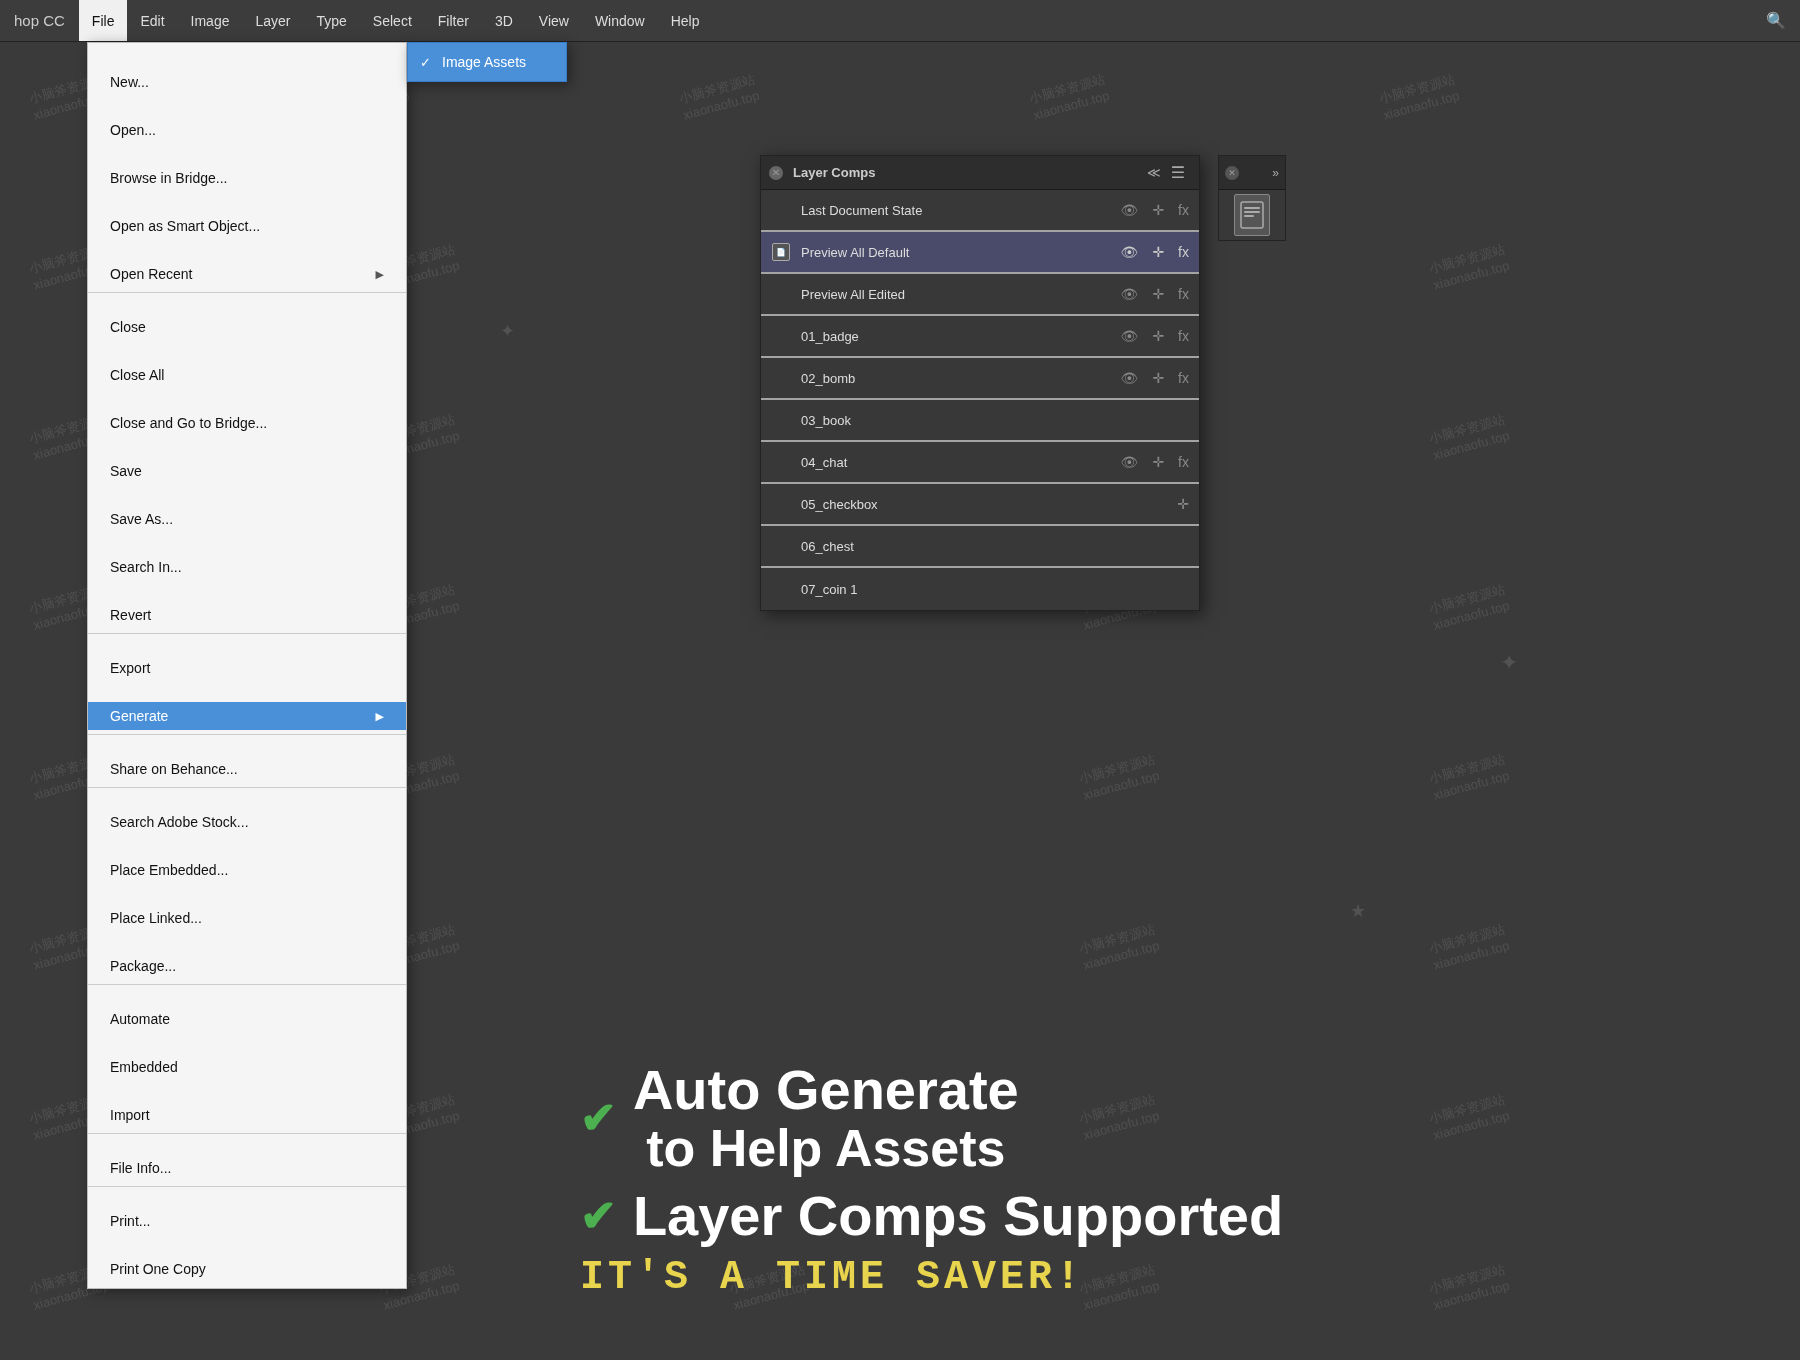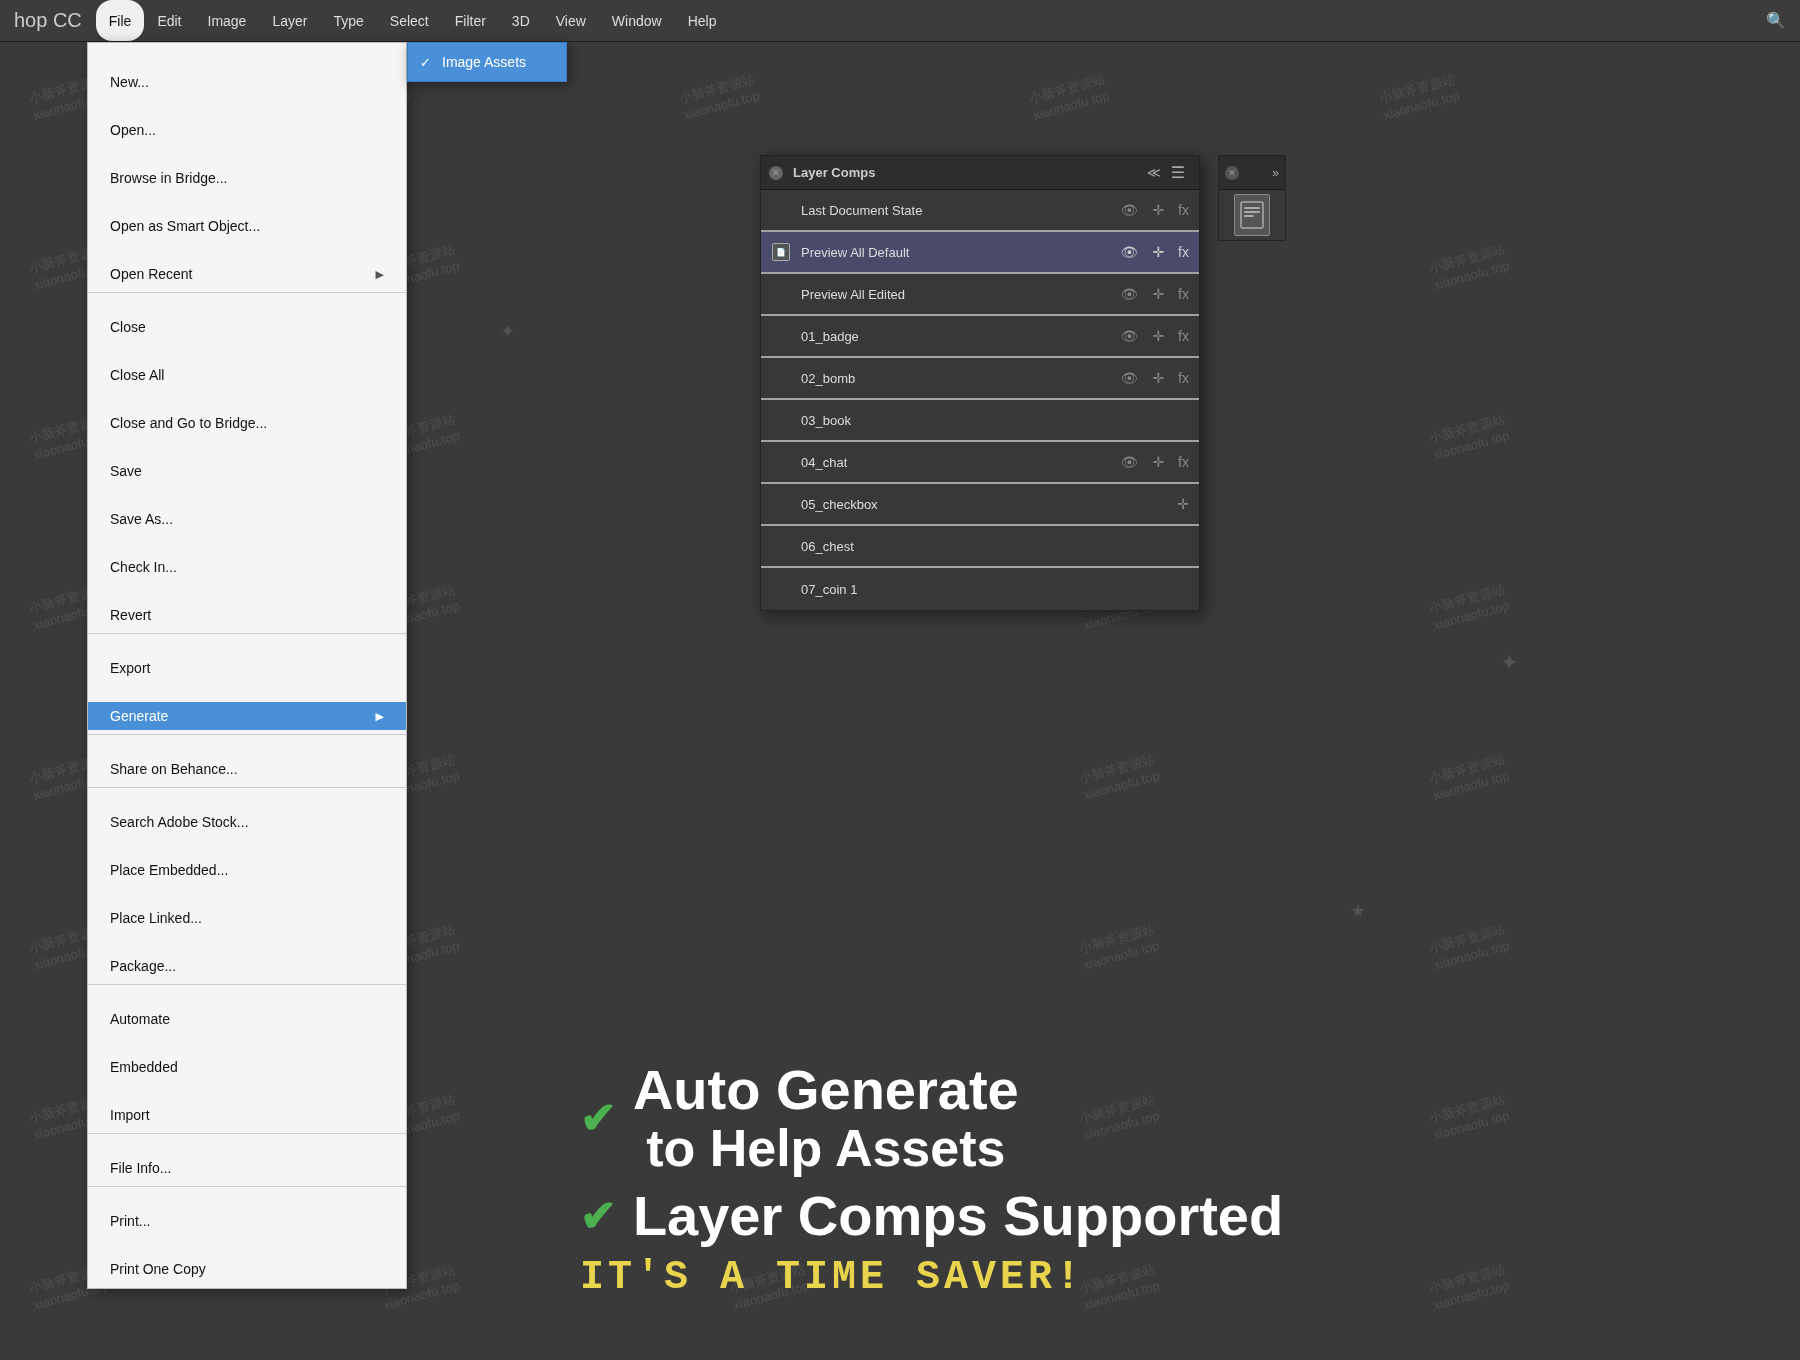--- a/index.html
+++ b/index.html
@@ -21,35 +21,34 @@
       height: 42px;
       background: #3c3c3c;
       display: flex;
       align-items: center;
       z-index: 100;
       border-bottom: 1px solid #222;
     }
     .menubar-app {
       padding: 0 14px;
       color: #ccc;
-      font-size: 20px;
+      font-size: 15px;
       font-weight: 500;
       height: 100%;
       display: flex;
       align-items: center;
     }
     .menubar-item {
       padding: 0 13px;
       color: #ddd;
       font-size: 14px;
       height: 100%;
       display: flex;
       align-items: center;
       cursor: pointer;
-      border-radius: 16px;
     }
     .menubar-item.active {
       background: #f0f0f0;
       color: #111;
     }
     .menubar-right {
       margin-left: auto;
       padding-right: 14px;
     }
 
@@ -362,21 +361,21 @@
   <div class="menu-item">
       <span>Close and Go to Bridge...</span>
     </div>
   <div class="menu-item">
       <span>Save</span>
     </div>
   <div class="menu-item">
       <span>Save As...</span>
     </div>
   <div class="menu-item">
-      <span>Check In...</span>
+      <span>Search In...</span>
     </div>
   <div class="menu-item">
       <span>Revert</span>
     </div>
   <div class="menu-separator"></div>
   <div class="menu-item">
       <span>Export</span>
     </div>
   <div class="menu-item highlighted">
       <span>Generate</span>

